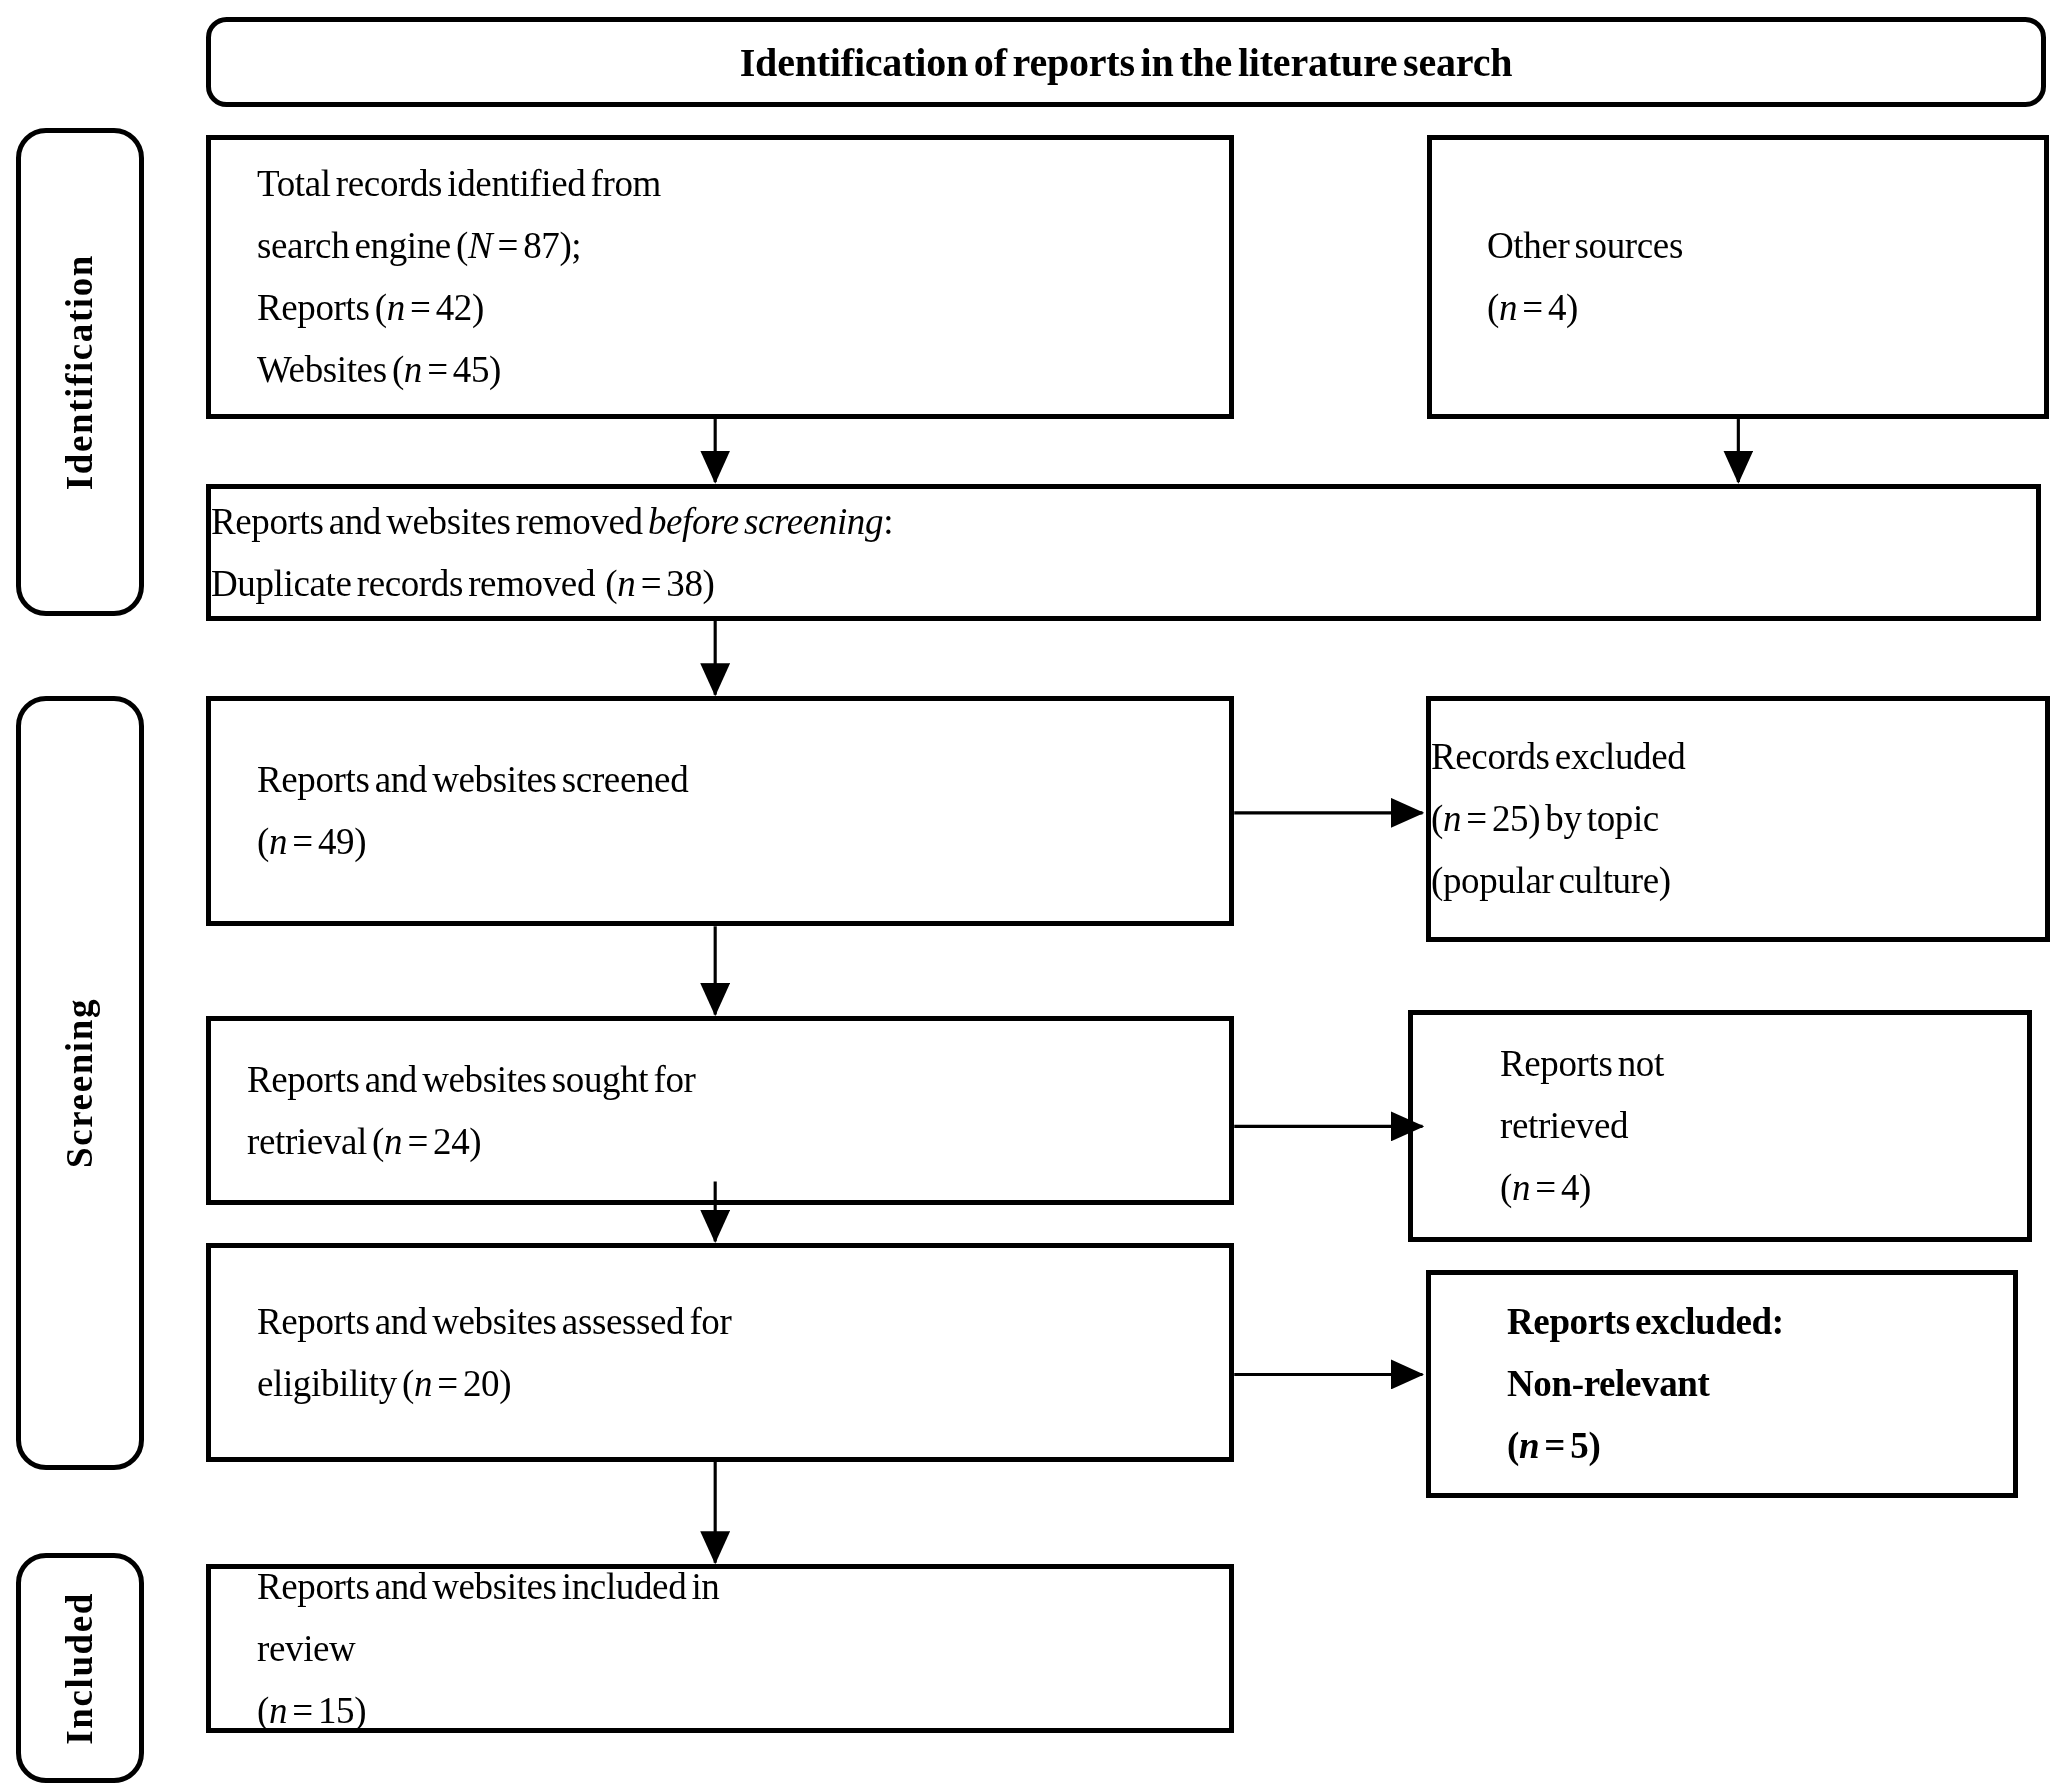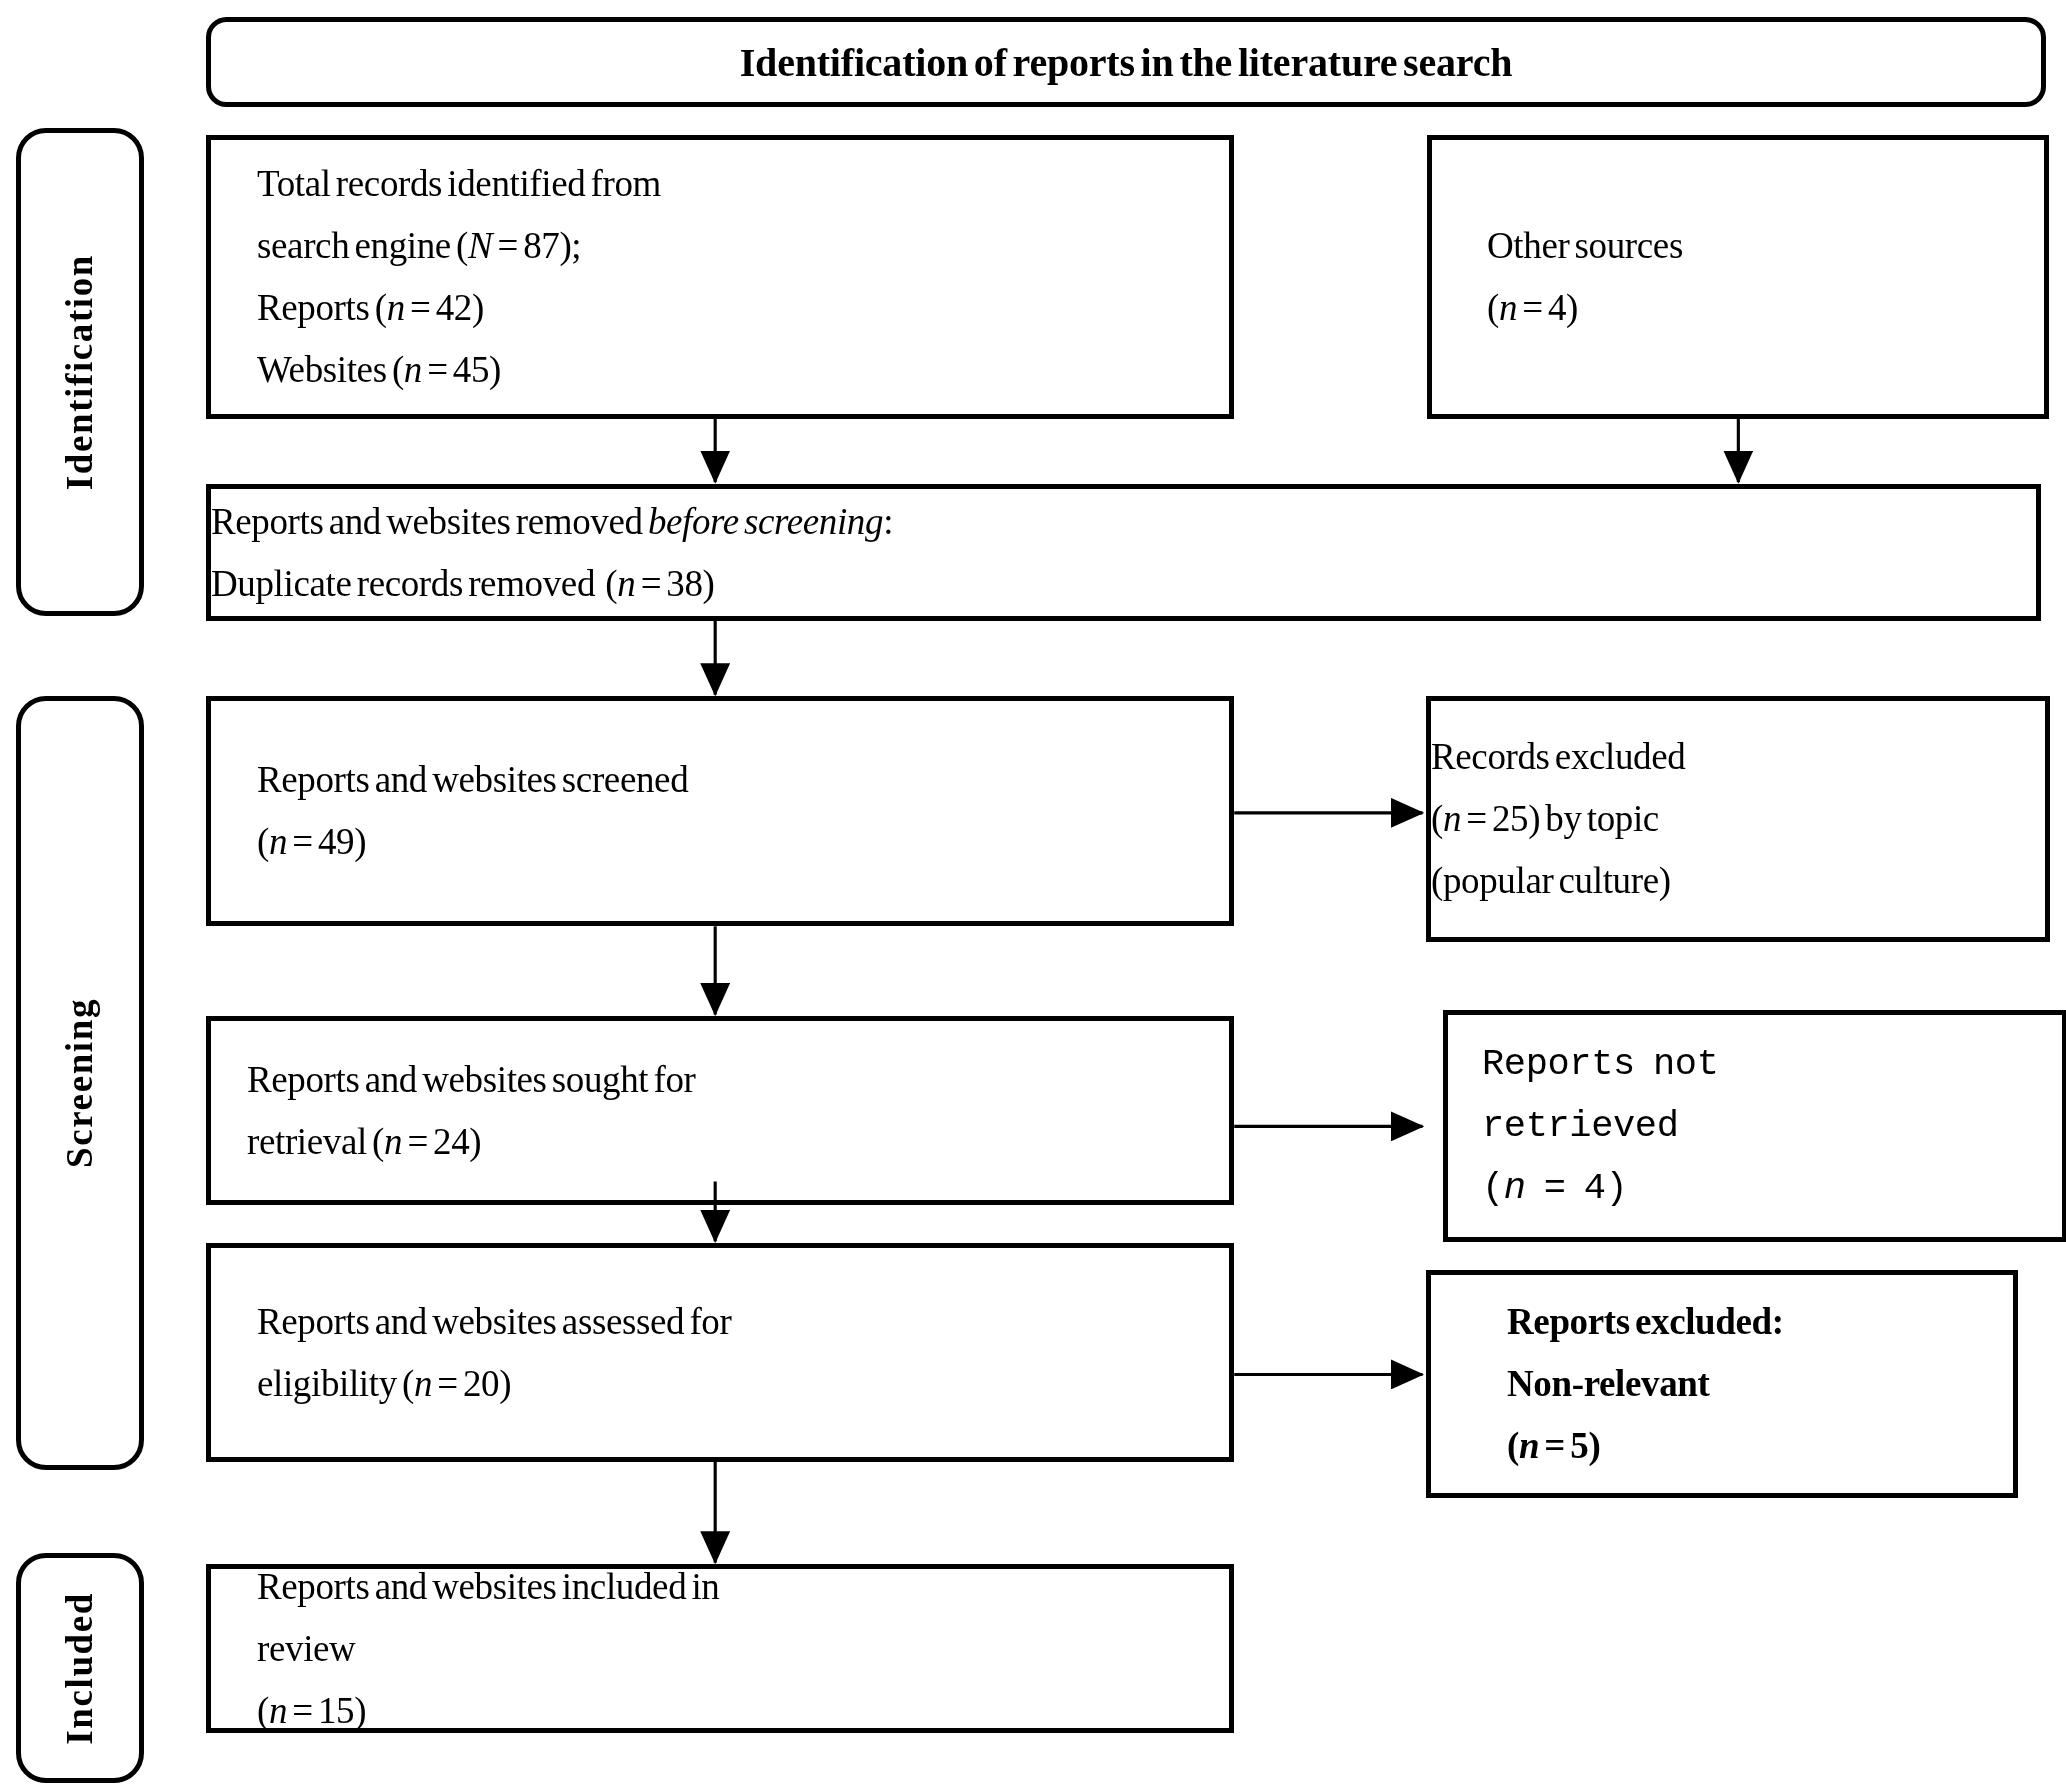--- a/index.html
+++ b/index.html
@@ -63,21 +63,21 @@
     letter-spacing: 1.6px;
     white-space: nowrap;
   }
   
   #box-total-records            { left: 206px;  top: 135px;  width: 1028px; height: 284px; padding-left: 46px; }
   #box-other-sources            { left: 1427px; top: 135px;  width: 622px;  height: 284px; padding-left: 55px; }
   #box-removed-before-screening { left: 206px;  top: 484px;  width: 1835px; height: 137px; }
   #box-screened                 { left: 206px;  top: 696px;  width: 1028px; height: 230px; padding-left: 46px; }
   #box-records-excluded         { left: 1426px; top: 696px;  width: 624px;  height: 246px; }
   #box-sought-retrieval         { left: 206px;  top: 1016px; width: 1028px; height: 189px; padding-left: 36px; }
-  #box-reports-not-retrieved    { left: 1443px; top: 1010px; width: 624px;  height: 232px; padding-left: 34px; font-family: Liberation Mono, monospace; }
+  #box-reports-not-retrieved    { left: 1408px; top: 1010px; width: 624px;  height: 232px; padding-left: 87px; }
   #box-assessed-eligibility     { left: 206px;  top: 1243px; width: 1028px; height: 219px; padding-left: 46px; }
   #box-reports-excluded         { left: 1426px; top: 1270px; width: 592px;  height: 228px; padding-left: 76px; font-weight: bold; }
   #box-included-in-review       { left: 206px;  top: 1564px; width: 1028px; height: 169px; padding-left: 46px; }
   #title-box                    { left: 206px;  top: 17.3px;   width: 1840px; height: 90px; }
   #stage-identification         { left: 15.8px;   top: 128px;  width: 128px;  height: 488px; }
   #stage-screening              { left: 15.8px;   top: 696px;  width: 128px;  height: 774px; }
   #stage-included               { left: 15.8px;   top: 1553px; width: 128px;  height: 230px; }
   #arrows {
     position: absolute;
     left: 0; top: 0;

